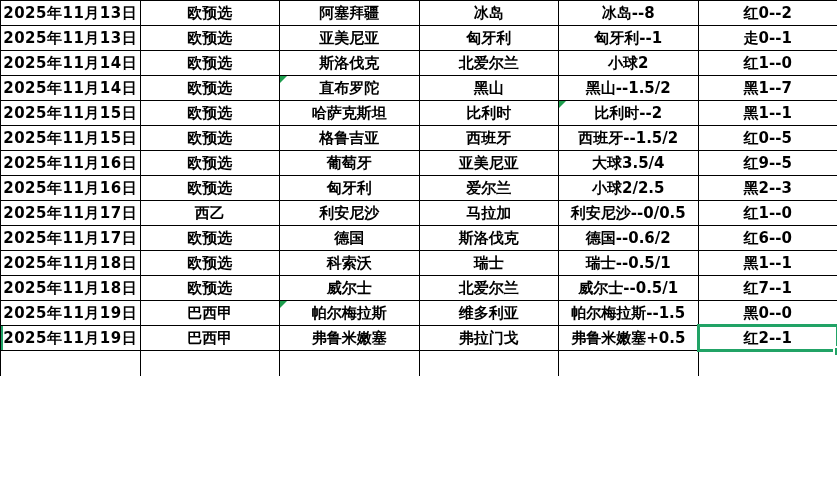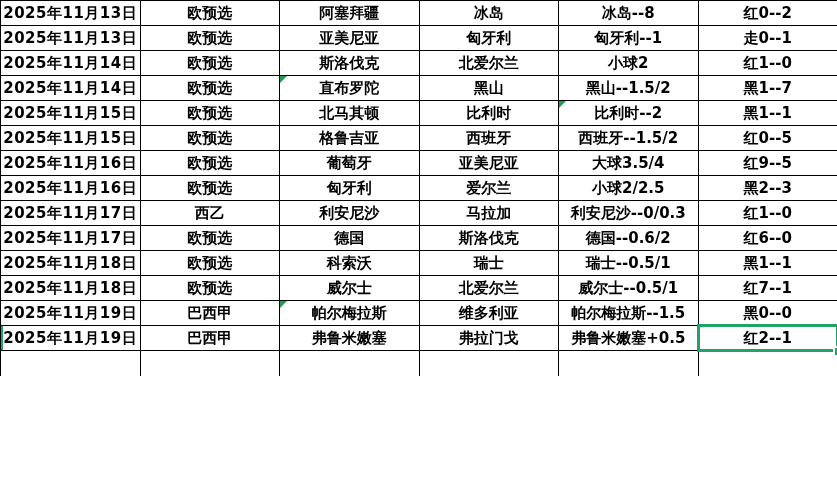--- a/index.html
+++ b/index.html
@@ -130,21 +130,21 @@
     <td class="col-league">欧预选</td>
     <td class="col-home has-marker">直布罗陀</td>
     <td class="col-away">黑山</td>
     <td class="col-prediction">黑山--1.5/2</td>
     <td class="col-result">黑1--7</td>
   </tr>
 
   <tr>
     <td class="col-date">2025年11月15日</td>
     <td class="col-league">欧预选</td>
-    <td class="col-home">北马其顿</td>
+    <td class="col-home">哈萨克斯坦</td>
     <td class="col-away">比利时</td>
     <td class="col-prediction has-marker">比利时--2</td>
     <td class="col-result">黑1--1</td>
   </tr>
 
   <tr>
     <td class="col-date">2025年11月15日</td>
     <td class="col-league">欧预选</td>
     <td class="col-home">格鲁吉亚</td>
     <td class="col-away">西班牙</td>
@@ -168,21 +168,21 @@
     <td class="col-away">爱尔兰</td>
     <td class="col-prediction">小球2/2.5</td>
     <td class="col-result">黑2--3</td>
   </tr>
 
   <tr>
     <td class="col-date">2025年11月17日</td>
     <td class="col-league">西乙</td>
     <td class="col-home">利安尼沙</td>
     <td class="col-away">马拉加</td>
-    <td class="col-prediction">利安尼沙--0/0.3</td>
+    <td class="col-prediction">利安尼沙--0/0.5</td>
     <td class="col-result">红1--0</td>
   </tr>
 
   <tr>
     <td class="col-date">2025年11月17日</td>
     <td class="col-league">欧预选</td>
     <td class="col-home">德国</td>
     <td class="col-away">斯洛伐克</td>
     <td class="col-prediction">德国--0.6/2</td>
     <td class="col-result">红6--0</td>

